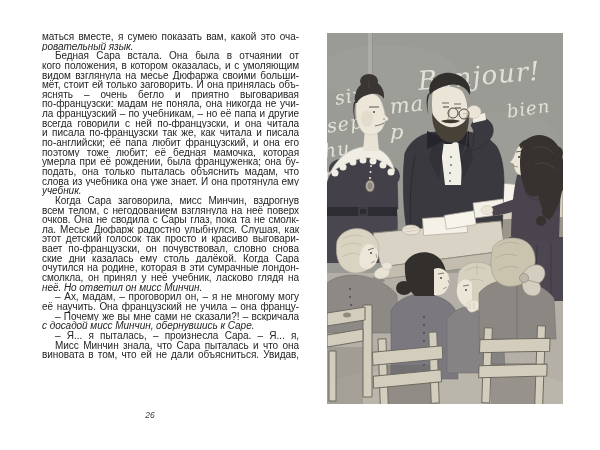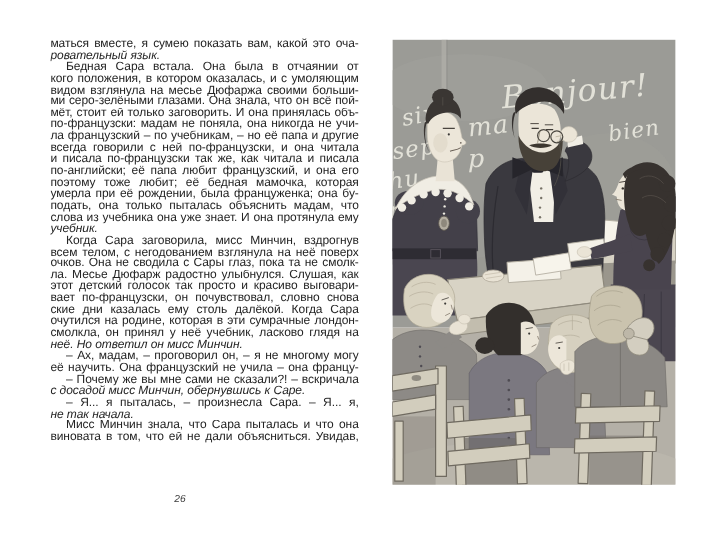--- a/index.html
+++ b/index.html
@@ -41,22 +41,22 @@
 
 <div class="spread">
 
   <div>
     <div class="text-block">
         <div class="line">маться вместе, я сумею показать вам, какой это оча-</div>
         <div class="line end">ровательный язык.</div>
         <div class="line indent">Бедная Сара встала. Она была в отчаянии от нелов-</div>
         <div class="line">кого положения, в котором оказалась, и с умоляющим</div>
         <div class="line">видом взглянула на месье Дюфаржа своими больши-</div>
-        <div class="line">ми серо-зелёными глазами. Она знала, что он всё пой-</div>
         <div class="line">мёт, стоит ей только заговорить. И она принялась объ-</div>
+        <div class="line">яснять – очень бегло и приятно выговаривая</div>
         <div class="line">по-французски: мадам не поняла, она никогда не учи-</div>
         <div class="line">ла французский – по учебникам, – но её папа и другие</div>
         <div class="line">всегда говорили с ней по-французски, и она читала</div>
         <div class="line">и писала по-французски так же, как читала и писала</div>
         <div class="line">по-английски; её папа любит французский, и она его</div>
         <div class="line">поэтому тоже любит; её бедная мамочка, которая</div>
         <div class="line">умерла при её рождении, была француженка; она бу-</div>
         <div class="line">подать, она только пыталась объяснить мадам, что</div>
         <div class="line">слова из учебника она уже знает. И она протянула ему</div>
         <div class="line end">учебник.</div>
@@ -68,21 +68,20 @@
         <div class="line">вает по-французски, он почувствовал, словно снова</div>
         <div class="line">ские дни казалась ему столь далёкой. Когда Сара</div>
         <div class="line">очутился на родине, которая в эти сумрачные лондон-</div>
         <div class="line">смолкла, он принял у неё учебник, ласково глядя на</div>
         <div class="line end">неё. Но ответил он мисс Минчин.</div>
         <div class="line indent">– Ах, мадам, – проговорил он, – я не многому могу</div>
         <div class="line">её научить. Она французский не учила – она францу-</div>
         <div class="line indent">– Почему же вы мне сами не сказали?! – вскричала</div>
         <div class="line end">с досадой мисс Минчин, обернувшись к Саре.</div>
         <div class="line indent">– Я... я пыталась, – произнесла Сара. – Я... я, верно,</div>
-        <div class="line end">не так начала.</div>
         <div class="line indent">Мисс Минчин знала, что Сара пыталась и что она не</div>
         <div class="line">виновата в том, что ей не дали объясниться. Увидав,</div>
       </div>
     <div class="folio">26</div>
   </div>
 
   <div class="illustration">
     <svg viewBox="0 0 236 371">
 
       <g>

